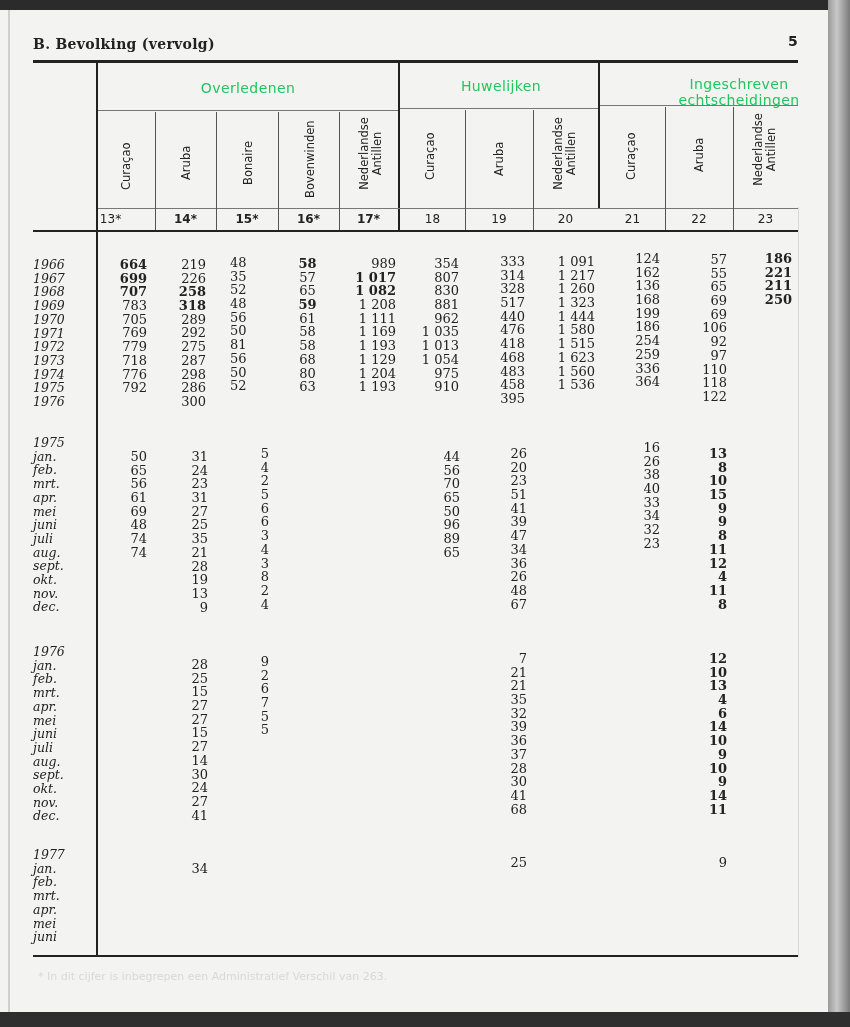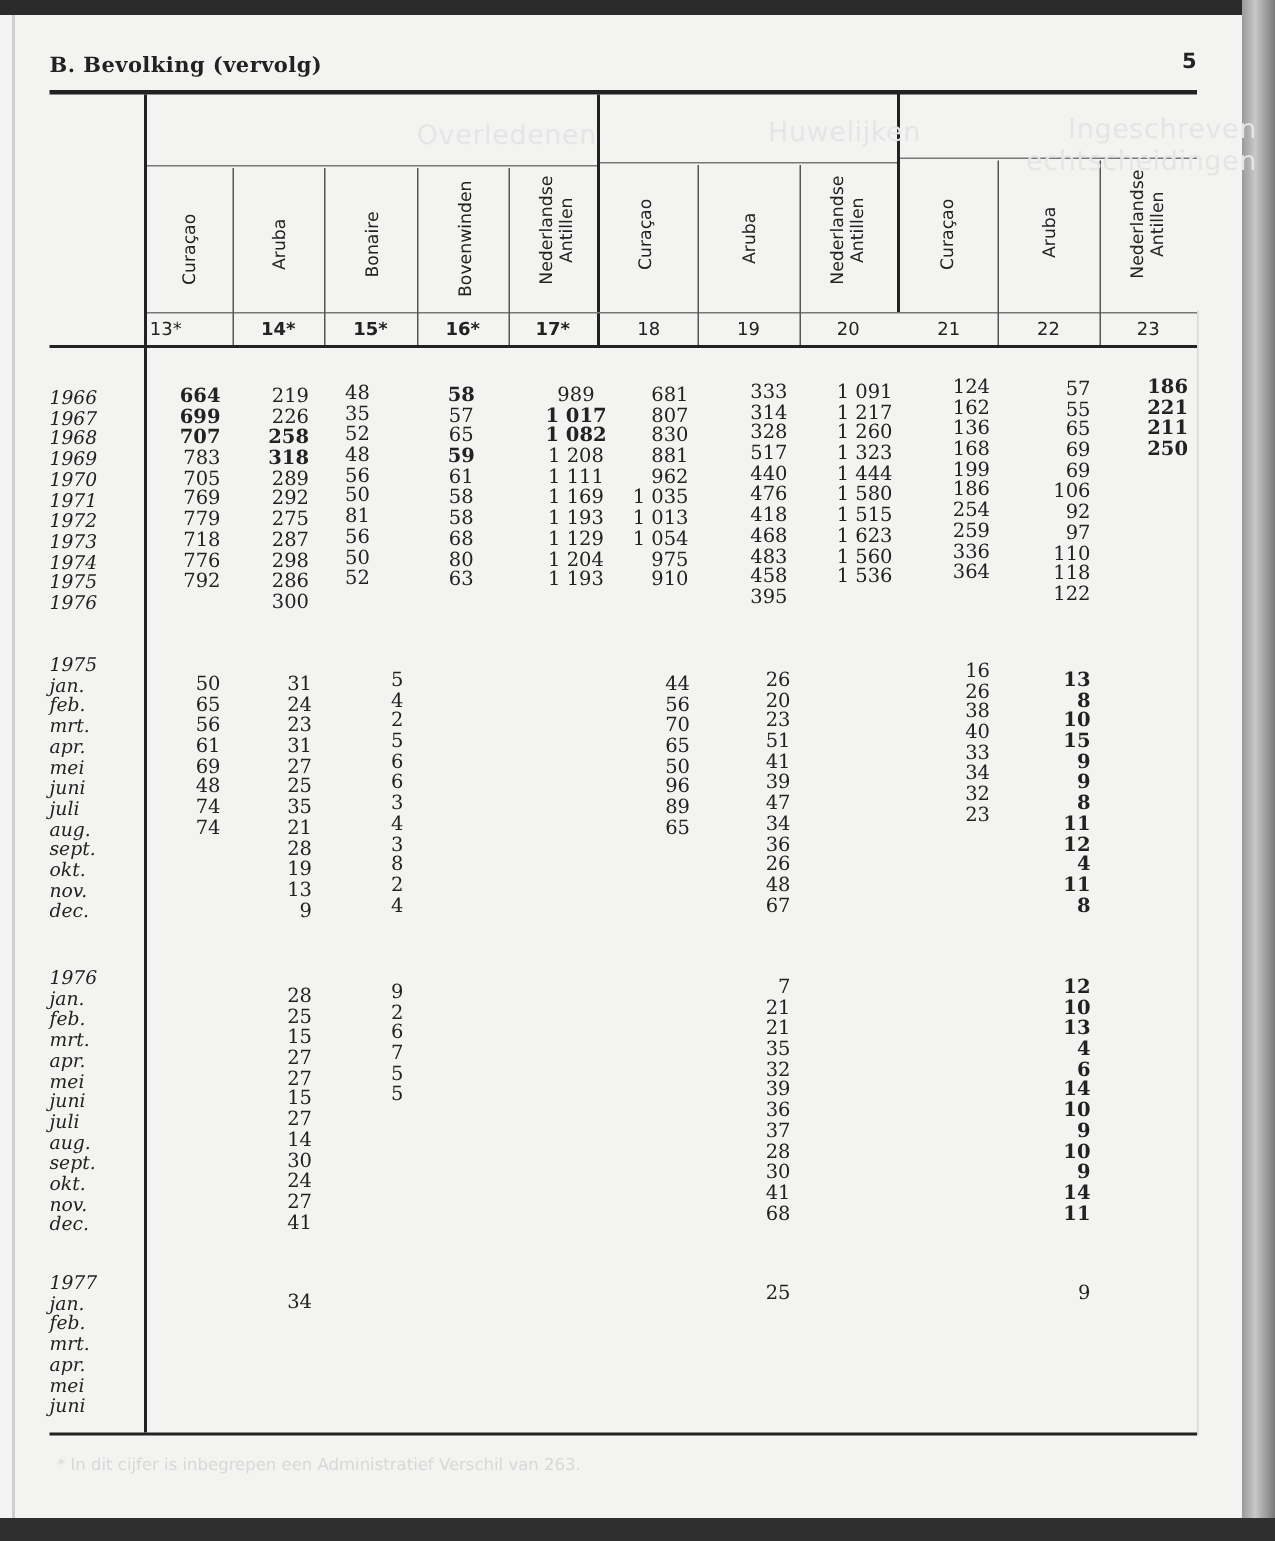--- a/index.html
+++ b/index.html
@@ -7,21 +7,21 @@
   .topbar{position:absolute;left:0;top:0;width:850px;height:12px;background:#2b2b2b;}
   .page{position:absolute;left:0;top:10px;width:828px;height:1005px;background:#f3f3f1;}
   .spine{position:absolute;left:8px;top:10px;width:2px;height:1005px;background:#cfcfcf;}
   .rightedge{position:absolute;left:828px;top:0;width:22px;height:1027px;background:linear-gradient(90deg,#9a9a9a,#c8c8c8 40%,#7a7a7a);}
   .bottombar{position:absolute;left:0;top:1012px;width:850px;height:15px;background:#2f2f2f;}
   .title{position:absolute;left:33px;top:36px;font-family:"DejaVu Serif",serif;font-weight:bold;font-size:14px;color:#222;letter-spacing:0.3px;}
   .pageno{position:absolute;left:788px;top:33px;font-family:"DejaVu Sans",sans-serif;font-weight:bold;font-size:14px;color:#222;}
   .rule{position:absolute;background:#222;}
   .vline{position:absolute;background:#555;width:1px;}
   .hline{position:absolute;background:#777;height:1px;}
-  .grp{position:absolute;font-family:"DejaVu Sans",sans-serif;font-size:18px;color:#e5e5e5;letter-spacing:0.4px;text-align:right;}
+  .grp{position:absolute;font-family:"DejaVu Sans",sans-serif;font-size:14px;color:#22c55e;letter-spacing:0.4px;text-align:center;}
   .rot{position:absolute;font-family:"DejaVu Sans",sans-serif;font-size:11.5px;color:#222;transform:rotate(-90deg);transform-origin:left top;white-space:nowrap;line-height:13px;}
   .rot.two{text-align:center;}
   .colno{position:absolute;top:212px;font-family:"DejaVu Sans",sans-serif;font-size:12px;color:#222;text-align:center;}
   .row-lbl{position:absolute;font-family:"DejaVu Serif",serif;font-style:italic;font-size:12.5px;color:#222;left:33px;line-height:13.7px;}
   .col{position:absolute;font-family:"DejaVu Serif",serif;font-size:13px;color:#222;text-align:right;line-height:13.7px;}
   .col div{height:13.7px;white-space:nowrap;}
   .bold{font-weight:bold;}
   .footnote{position:absolute;left:38px;top:970px;font-family:"DejaVu Sans",sans-serif;font-size:11px;color:#d8d8d8;}
 </style>
 </head>
@@ -52,21 +52,21 @@
 <div class="vline" style="left:216px;top:112px;height:118px;"></div>
 <div class="vline" style="left:278px;top:112px;height:118px;"></div>
 <div class="vline" style="left:339px;top:112px;height:118px;"></div>
 <div class="vline" style="left:465px;top:110px;height:120px;"></div>
 <div class="vline" style="left:533px;top:110px;height:120px;"></div>
 <div class="vline" style="left:665px;top:107px;height:123px;"></div>
 <div class="vline" style="left:733px;top:107px;height:123px;"></div>
 <div class="vline" style="left:798px;top:207px;height:750px;background:#d8d8d8;"></div>
 
 <div class="grp" style="left:98px;top:80px;width:300px;">Overledenen</div>
-<div class="grp" style="left:412px;top:78px;width:202px;">Huwelijken</div>
+<div class="grp" style="left:400px;top:78px;width:202px;">Huwelijken</div>
 <div class="grp" style="left:600px;top:76px;width:198px;margin-left:40px;">Ingeschreven  echtscheidingen</div>
 
 <div class="rot" style="left:120px;top:190px;">Curaçao</div>
 <div class="rot" style="left:180px;top:180px;">Aruba</div>
 <div class="rot" style="left:242px;top:185px;">Bonaire</div>
 <div class="rot" style="left:304px;top:198px;">Bovenwinden</div>
 <div class="rot two" style="left:358px;top:196px;width:85px;white-space:normal;">Nederlandse Antillen</div>
 <div class="rot" style="left:424px;top:180px;">Curaçao</div>
 <div class="rot" style="left:493px;top:176px;">Aruba</div>
 <div class="rot two" style="left:552px;top:196px;width:85px;white-space:normal;">Nederlandse Antillen</div>
@@ -144,35 +144,35 @@
     <div>65</div>
     <div class="bold">59</div>
     <div>61</div>
     <div>58</div>
     <div>58</div>
     <div>68</div>
     <div>80</div>
     <div>63</div>
     <div></div>
 </div>
-<div class="col" style="left:360px;top:257px;width:48px;text-align:center;">
+<div class="col" style="left:348px;top:257px;width:48px;">
   <div>989</div>
     <div class="bold">1 017</div>
     <div class="bold">1 082</div>
     <div>1 208</div>
     <div>1 111</div>
     <div>1 169</div>
     <div>1 193</div>
     <div>1 129</div>
     <div>1 204</div>
     <div>1 193</div>
     <div></div>
 </div>
 <div class="col" style="left:415px;top:257px;width:44px;">
-  <div>681</div>
+  <div>354</div>
     <div>807</div>
     <div>830</div>
     <div>881</div>
     <div>962</div>
     <div>1 035</div>
     <div>1 013</div>
     <div>1 054</div>
     <div>975</div>
     <div>910</div>
     <div></div>

